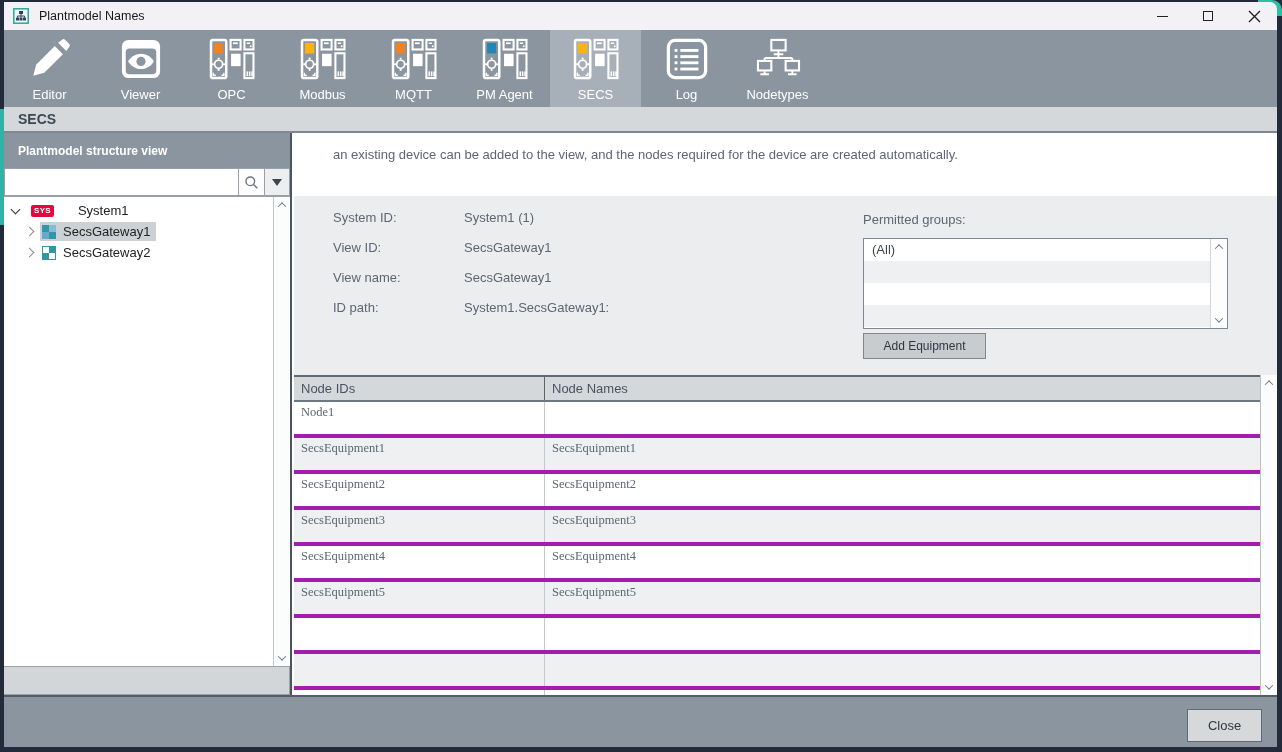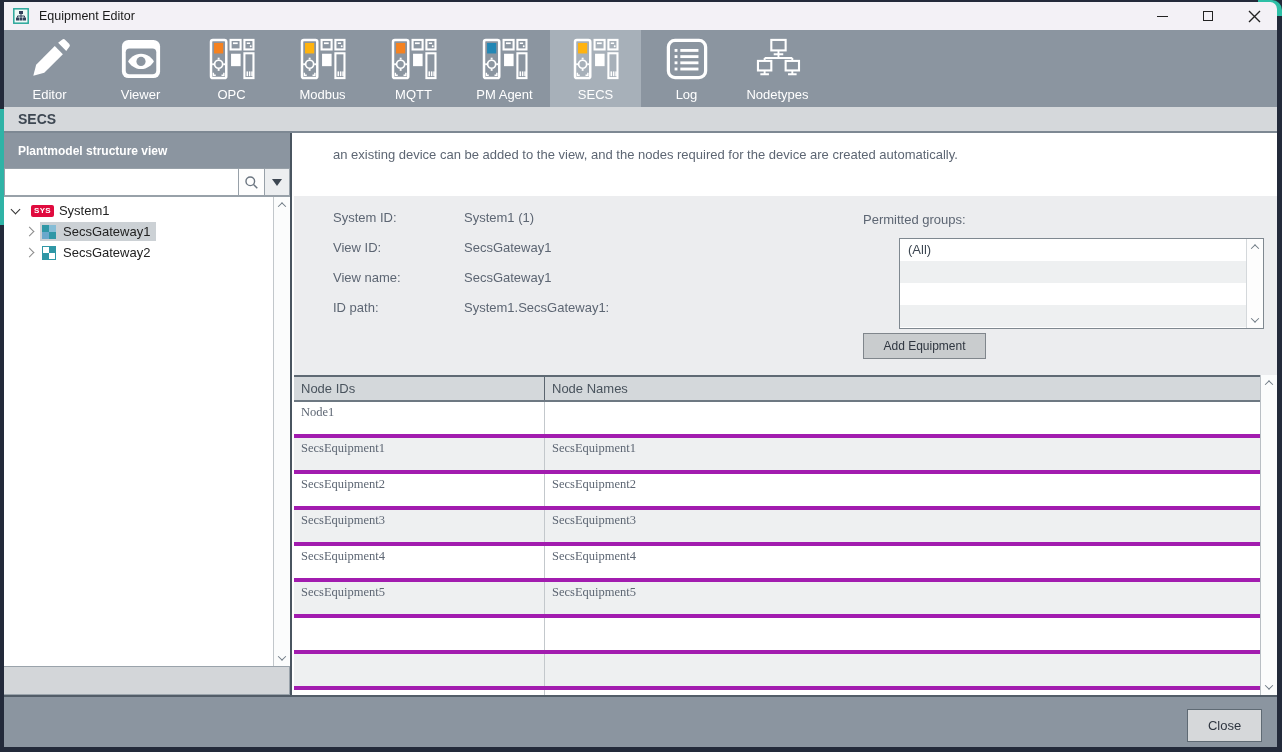--- a/index.html
+++ b/index.html
@@ -60,21 +60,21 @@
   .sb-chev.dn { border-right:1.6px solid #6f7a84; border-bottom:1.6px solid #6f7a84; transform:rotate(45deg) translate(-1px,-1px); }
 
   
   #right-panel { position:absolute; left:290px; top:0; right:0; height:100%; }
   #info-area { position:absolute; left:0; top:0; right:0; height:63px; background:#fff; padding:13px 0 0 39px; }
   #info-area div { font-size:13px; color:#5d6673; line-height:17px; }
   #form-area { position:absolute; left:0; top:63px; right:0; height:179px; background:#ecedef; }
   .field-row { position:absolute; left:39px; display:flex; font-size:13px; color:#5d6673; line-height:16px; }
   .f-label { width:131px; }
   #pg-label { position:absolute; left:569px; top:16px; font-size:13px; color:#5d6673; }
-  #pg-listbox { position:absolute; left:569px; top:42px; width:365px; height:91px; background:#fff; border:1px solid #7f8890;margin-left:36px; }
+  #pg-listbox { position:absolute; left:569px; top:42px; width:365px; height:91px; background:#fff; border:1px solid #7f8890; }
   .pg-row { height:22px; font-size:13px; color:#3d4752; padding:3px 0 0 8px; }
   .pg-row.alt { background:#eef0f1; }
   #pg-scroll { position:absolute; right:0; top:0; width:17px; height:100%; background:#fdfdfd; border-left:1px solid #d4d8db; }
   #add-equip-btn { position:absolute; left:569px; top:137px; width:123px; height:26px; background:#c9ccce; border:1px solid #80868c; font-size:12px; color:#2f3640; font-family:"Liberation Sans", sans-serif; }
 
   
   #table-area { position:absolute; left:0; top:242px; right:17px; bottom:0; border-top:2px solid #5f6a74; overflow:hidden; background:#fff; }
   #t-header { display:flex; height:25px; background:#d4d8db; border-bottom:2px solid #6d7882; }
   .th { font-size:13px; color:#49535d; padding:4px 13px 0 7px; }
   .th.c1 { width:251px; border-right:1px solid #5b656f; }
@@ -99,21 +99,21 @@
 
   <div id="titlebar">
     <svg id="app-icon" viewBox="0 0 16 16">
       <rect x="0.8" y="0.8" width="14.4" height="14.4" fill="#eefaf7" stroke="#2aa79b" stroke-width="1.5"></rect>
       <rect x="6" y="3" width="4" height="3" fill="#33405c"></rect>
       <path d="M8 6 V8 M4.5 8 H11.5 M4.5 8 V9.5 M11.5 8 V9.5 M8 8 V9.5" stroke="#33405c" stroke-width="1" fill="none"></path>
       <rect x="3" y="9.5" width="3" height="3" fill="#33405c"></rect>
       <rect x="6.5" y="9.5" width="3" height="3" fill="#33405c"></rect>
       <rect x="10" y="9.5" width="3" height="3" fill="#33405c"></rect>
     </svg>
-    <span id="title-text">Equipment Editor</span>
+    <span id="title-text">Plantmodel Names</span>
     <div id="win-controls">
       <div class="win-btn">
           <div class="glyph-min"></div>
         </div>
       <div class="win-btn">
           <div class="glyph-max"></div>
         </div>
       <div class="win-btn">
         <svg width="13" height="13" viewBox="0 0 13 13">
           <path d="M1 1 L12 12 M12 1 L1 12" stroke="#222" stroke-width="1.4"></path>
@@ -319,21 +319,21 @@
           </svg>
         </div>
         <div class="filter-btn">
           <div class="tri-down"></div>
         </div>
       </div>
       <div id="tree">
         <div class="tree-row" style="padding-left:8px;">
           <span class="chev down"></span>
           <span class="sys-badge" style="margin-left:12px;text-align:right;">SYS</span>
-          <span style="margin-left:5px;text-align:right;">System1</span>
+          <span style="margin-left:24px;text-align:right;">System1</span>
         </div>
         <div class="tree-row" style="padding-left:22px;">
           <span class="chev right"></span>
           <span class="sel-wrap selected" style="margin-left:7px;">
             <span class="gw-icon">
               <i style="background:#2f97a6"></i>
                 <i style="background:#85bdd6"></i>
                 <i style="background:#6aa8cc"></i>
                 <i style="background:#2f97a6"></i>
             </span>

